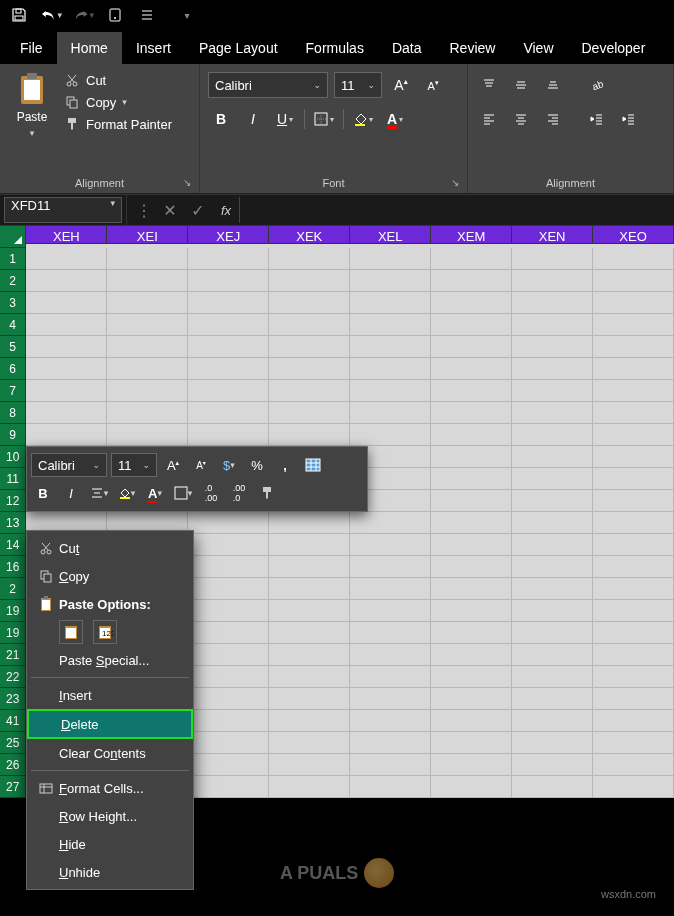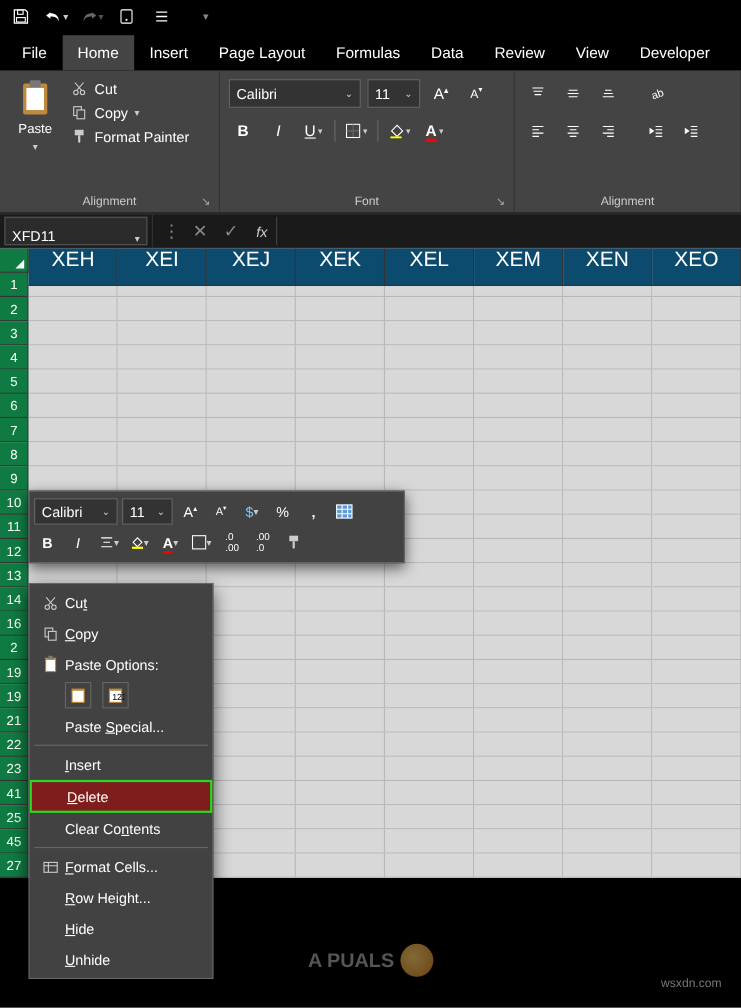--- a/index.html
+++ b/index.html
@@ -37,51 +37,51 @@
 .combo.font-size { width: 48px; }
 .ribbtn { width: 26px; height: 26px; display: flex; align-items: center; justify-content: center; color: #fff; cursor: pointer; font-size: 14px;}
 .ribbtn .drop { font-size: 8px; margin-left: 2px; color: #ccc;}
 .split-btn { display:flex; align-items:center;}
 
 
 .align-body { display:flex; flex-direction:column; gap:8px; padding-top:4px;}
 
 
 .formula-bar { height: 32px; background: #1a1a1a; display: flex; align-items: center; border-top:1px solid #333; border-bottom:1px solid #333;}
-.name-box { width: 130px; height: 26px; background: #2b2b2b; border: 1px solid #555; color:#fff; display:flex; align-items:flex-end; justify-content:space-between; padding: 0 6px; font-size: 13px; margin-left:4px;}
+.name-box { width: 118px; height: 26px; background: #2b2b2b; border: 1px solid #555; color:#fff; display:flex; align-items:flex-start; justify-content:space-between; padding: 0 6px; font-size: 13px; margin-left:4px;}
 .fbar-sep { width:1px; height:100%; background:#333; margin: 0 4px;}
 .fbar-btns { display:flex; align-items:center; gap:2px; }
 .fbar-btn { width:26px; height:26px; display:flex; align-items:center; justify-content:center; color:#888; cursor:pointer;}
 .fx { font-style:italic; color:#ccc; font-size:13px; padding:0 4px;}
 
 
 .grid { position: relative; background:#d8d8d8;}
 .col-headers { display:flex; height:22px; position:sticky; top:0;}
 .corner { width:28px; height:22px; background:#0f7b42; border-right:1px solid #333; border-bottom:1px solid #333; position:relative;}
 .corner::after{content:""; position:absolute; right:3px; bottom:3px; width:0; height:0; border-right:8px solid #fff; border-top:8px solid transparent;}
-.col-h { width:86px; height:34px; background:#0c4a6e; color:#fff; font-size:19px; text-align:center; line-height:22px; border-right:1px solid #333; border-bottom:1px solid #333;}
+.col-h { width:86px; height:18px; background:#6d28d9; color:#fff; font-size:13px; text-align:center; line-height:22px; border-right:1px solid #333; border-bottom:1px solid #333;}
 .rows { }
 .row { display:flex; height:22px;}
 .row-h { width:28px; background:#0f7b42; color:#fff; font-size:12px; text-align:center; line-height:22px; border-right:1px solid #333; border-bottom:1px solid #333;}
 .cell { width:86px; height:22px; background:#d8d8d8; border-right:1px solid #b7b7b7; border-bottom:1px solid #b7b7b7;}
 
 
 .mini-toolbar { position:absolute; left:26px; top:446px; background:#424242; border:1px solid #666; box-shadow:0 4px 12px rgba(0,0,0,0.6); padding:4px; width: 342px;}
 .mini-row { display:flex; align-items:center; gap:4px; height:28px;}
 .mini-combo { background:#333; border:1px solid #666; color:#fff; font-size:13px; height:24px; display:flex; align-items:center; padding:0 6px; justify-content:space-between; cursor:pointer;}
 .mini-btn { min-width:24px; height:24px; display:flex; align-items:center; justify-content:center; color:#fff; cursor:pointer; font-size:13px;}
 
 
 .ctx-menu { position:absolute; left:26px; top:530px; width:168px; background:#424242; border:1px solid #666; box-shadow:0 6px 16px rgba(0,0,0,0.7); padding:3px 0;}
 .ctx-item { display:flex; align-items:center; height:28px; color:#fff; font-size:13px; cursor:pointer; padding:0 10px 0 6px;}
 .ctx-icon { width:26px; display:flex; align-items:center; justify-content:center;}
 .ctx-label { flex:1; }
-.ctx-item.highlight { border:2px solid #22dd22; background:#7f1d1d; height:30px;}
+.ctx-item.highlight { border:2px solid #22dd22; background:#0f766e; height:30px;}
 .ctx-sep { height:1px; background:#666; margin:3px 4px;}
-.ctx-header { font-weight:normal;}
+.ctx-header { font-weight:bold;}
 .underline-letter { text-decoration: underline; }
 
 
 .watermark { position:absolute; right:18px; bottom:16px; color:#777; font-size:11px;}
 .wm-logo { position:absolute; left:280px; bottom:28px; color:#aaa; font-size:18px; font-weight:600; opacity:0.5; display:flex; align-items:center; gap:6px;}
 .wm-mascot { width:30px; height:30px; border-radius:50%; background:radial-gradient(circle at 40% 40%, #ffd36b, #d98628); position:relative;}
 
 svg { display:block; }
 .chev { font-size:9px; color:#ccc;}
 </style>
@@ -585,21 +585,21 @@
         <div class="cell"></div>
         <div class="cell"></div>
         <div class="cell"></div>
         <div class="cell"></div>
         <div class="cell"></div>
         <div class="cell"></div>
         <div class="cell"></div>
         <div class="cell"></div>
       </div>
       <div class="row">
-        <div class="row-h">45</div>
+        <div class="row-h">26</div>
         <div class="cell"></div>
         <div class="cell"></div>
         <div class="cell"></div>
         <div class="cell"></div>
         <div class="cell"></div>
         <div class="cell"></div>
         <div class="cell"></div>
         <div class="cell"></div>
       </div>
       <div class="row">

